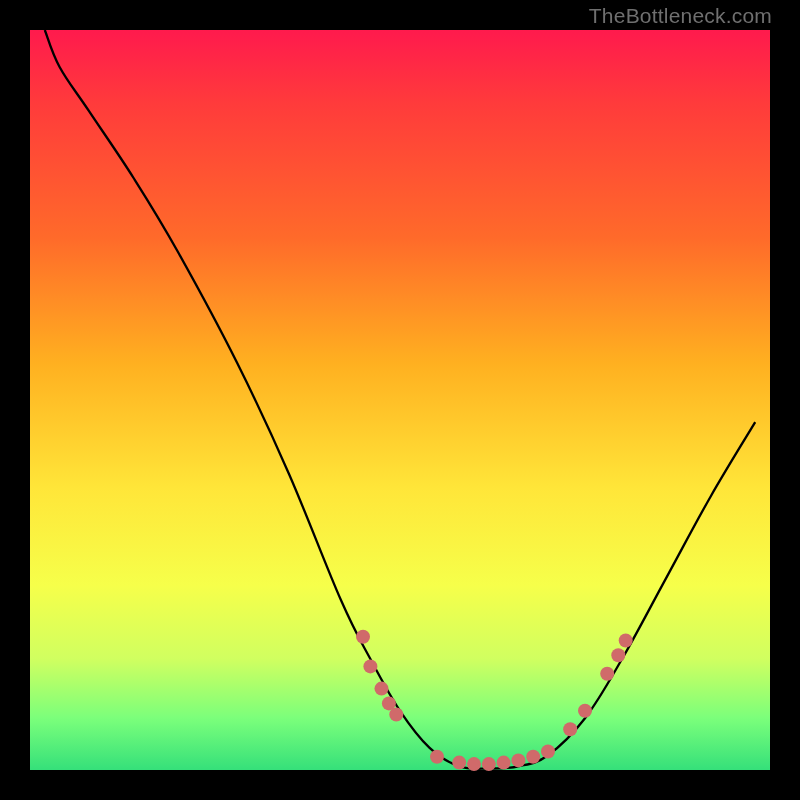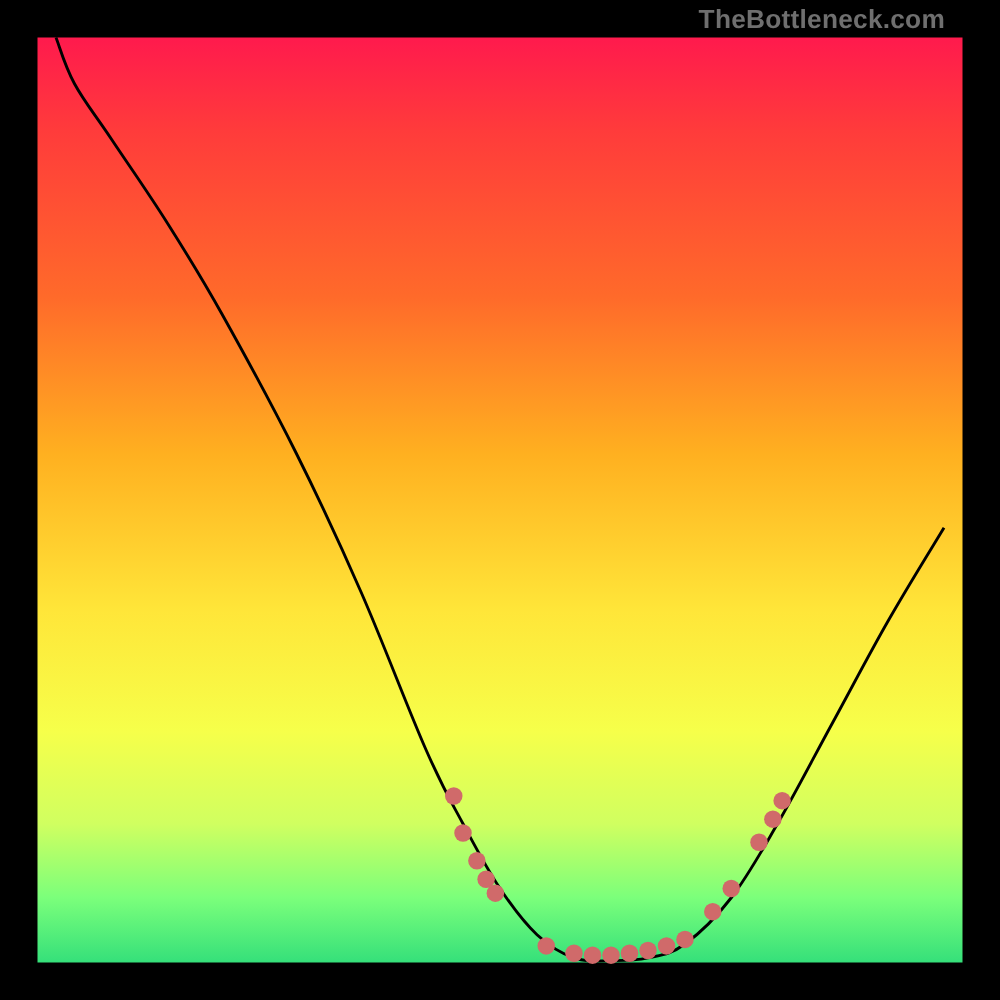--- a/index.html
+++ b/index.html
@@ -33,24 +33,24 @@
       #ffe639 62%,
       #f6ff4a 75%,
       #d0ff60 85%,
       #7bff7b 93%,
       #35e07a 100%
     );
   }
   .attribution {
     position: absolute;
     top: 4px;
-    right: 44px;
+    right: 28px;
     color: #6f6f6f;
     font-size: 21px;
-    font-weight: 700;
+    font-weight: 400;
     letter-spacing: 0.2px;
     user-select: none;
   }
   svg {
     position: absolute;
     left: 0;
     top: 0;
     width: 740px;
     height: 740px;
     overflow: visible;

